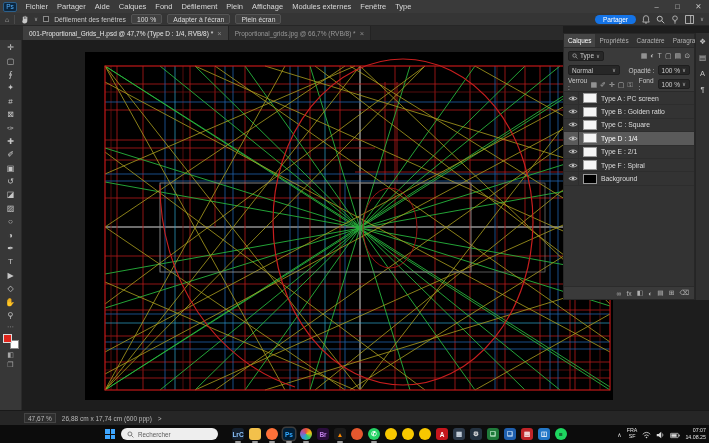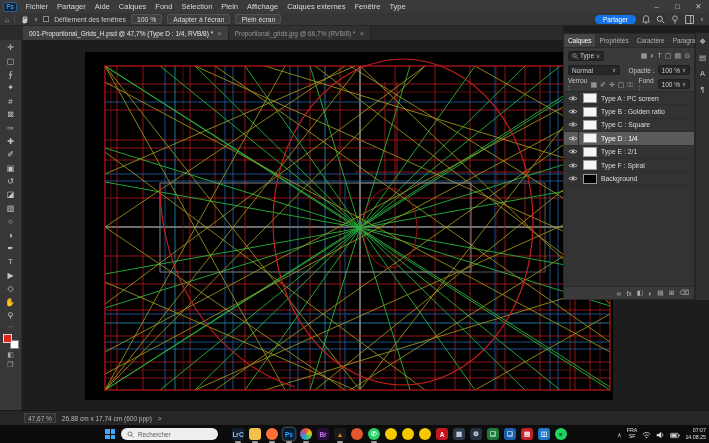--- a/index.html
+++ b/index.html
@@ -90,24 +90,24 @@
 <div id="app">
 
   <div class="menubar">
     <div class="ps-logo">Ps</div>
     <div class="menu-items">
         <span class="menu-item">Fichier</span>
         <span class="menu-item">Partager</span>
         <span class="menu-item">Aide</span>
         <span class="menu-item">Calques</span>
         <span class="menu-item">Fond</span>
-        <span class="menu-item">Sélection</span>
+        <span class="menu-item">Défilement</span>
         <span class="menu-item">Plein</span>
         <span class="menu-item">Affichage</span>
-        <span class="menu-item">Calques externes</span>
+        <span class="menu-item">Modules externes</span>
         <span class="menu-item">Fenêtre</span>
         <span class="menu-item">Type</span>
       </div>
     <div class="win-controls">
         <span>–</span>
         <span>□</span>
         <span>✕</span>
       </div>
   </div>
 

